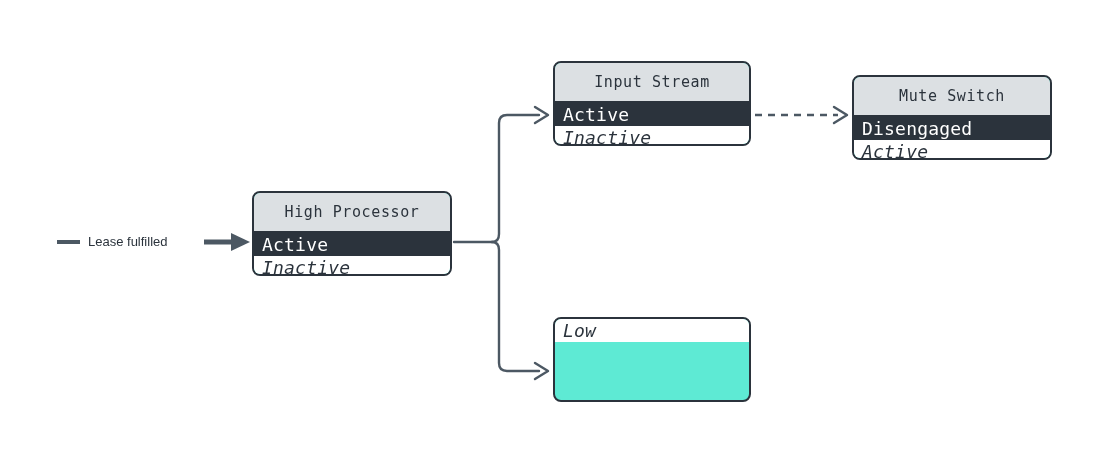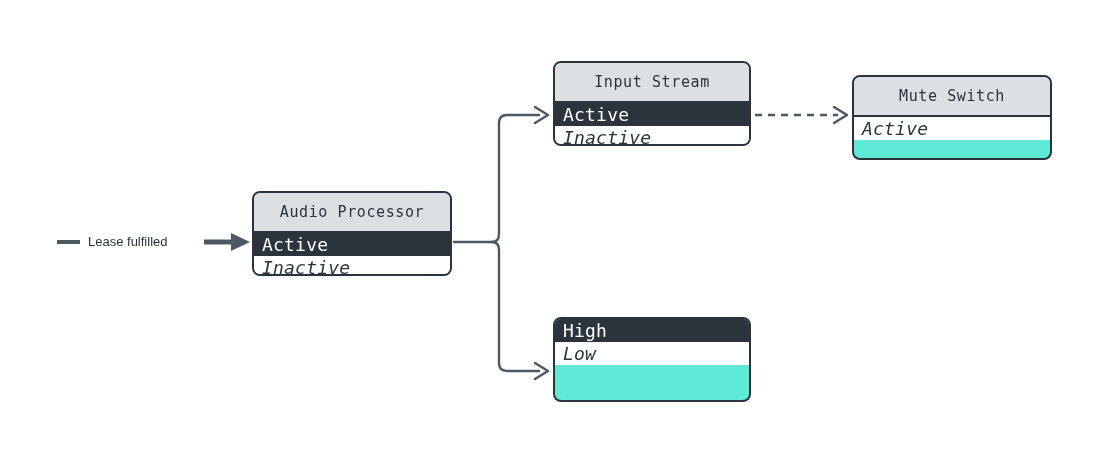--- a/index.html
+++ b/index.html
@@ -97,34 +97,34 @@
     <path d="M 492 242 Q 499 242 499 250 L 499 363 Q 499 371 507 371 L 539 371" fill="none" stroke="#4c5863" stroke-width="2.4" stroke-linecap="round"></path>
     <polyline points="535,363 548,371 535,379" fill="none" stroke="#4c5863" stroke-width="2.4" stroke-linecap="round" stroke-linejoin="round"></polyline>
 
     <line x1="755" y1="115" x2="838" y2="115" fill="none" stroke="#4c5863" stroke-width="2.4" stroke-dasharray="7 6" stroke-linecap="butt"></line>
     <polyline points="834,107 847,115 834,123" fill="none" stroke="#4c5863" stroke-width="2.4" stroke-linecap="round" stroke-linejoin="round"></polyline>
   </svg>
 
   <div class="entry-label" style="left:88px; top:235px;">Lease fulfilled</div>
 
   <div class="node" style="left:252px; top:191px; width:200px; height:85px;">
-    <div class="node-header">Audio Processor</div>
+    <div class="node-header">High Processor</div>
     <div class="node-row active">Active</div>
     <div class="node-row idle">Inactive</div>
   </div>
 
   <div class="node" style="left:553px; top:61px; width:198px; height:85px;">
     <div class="node-header">Input Stream</div>
     <div class="node-row active">Active</div>
     <div class="node-row idle">Inactive</div>
   </div>
 
   <div class="node" style="left:852px; top:75px; width:200px; height:85px;">
     <div class="node-header">Mute Switch</div>
+    <div class="node-row active">Disengaged</div>
     <div class="node-row idle">Active</div>
   </div>
 
   <div class="node" style="left:553px; top:317px; width:198px; height:85px;">
-    <div class="node-row active">High</div>
     <div class="node-row idle">Low</div>
   </div>
 
 </div>
 
 </body></html>

